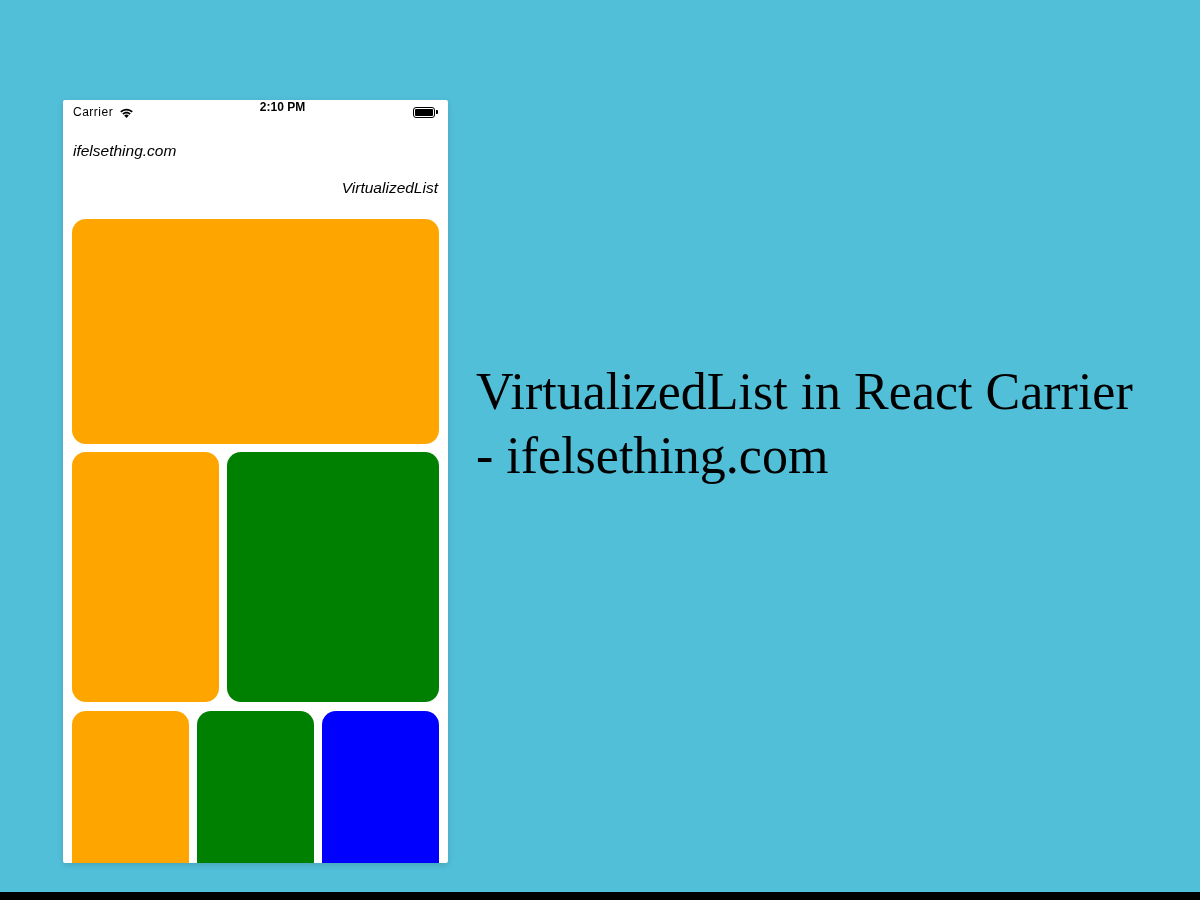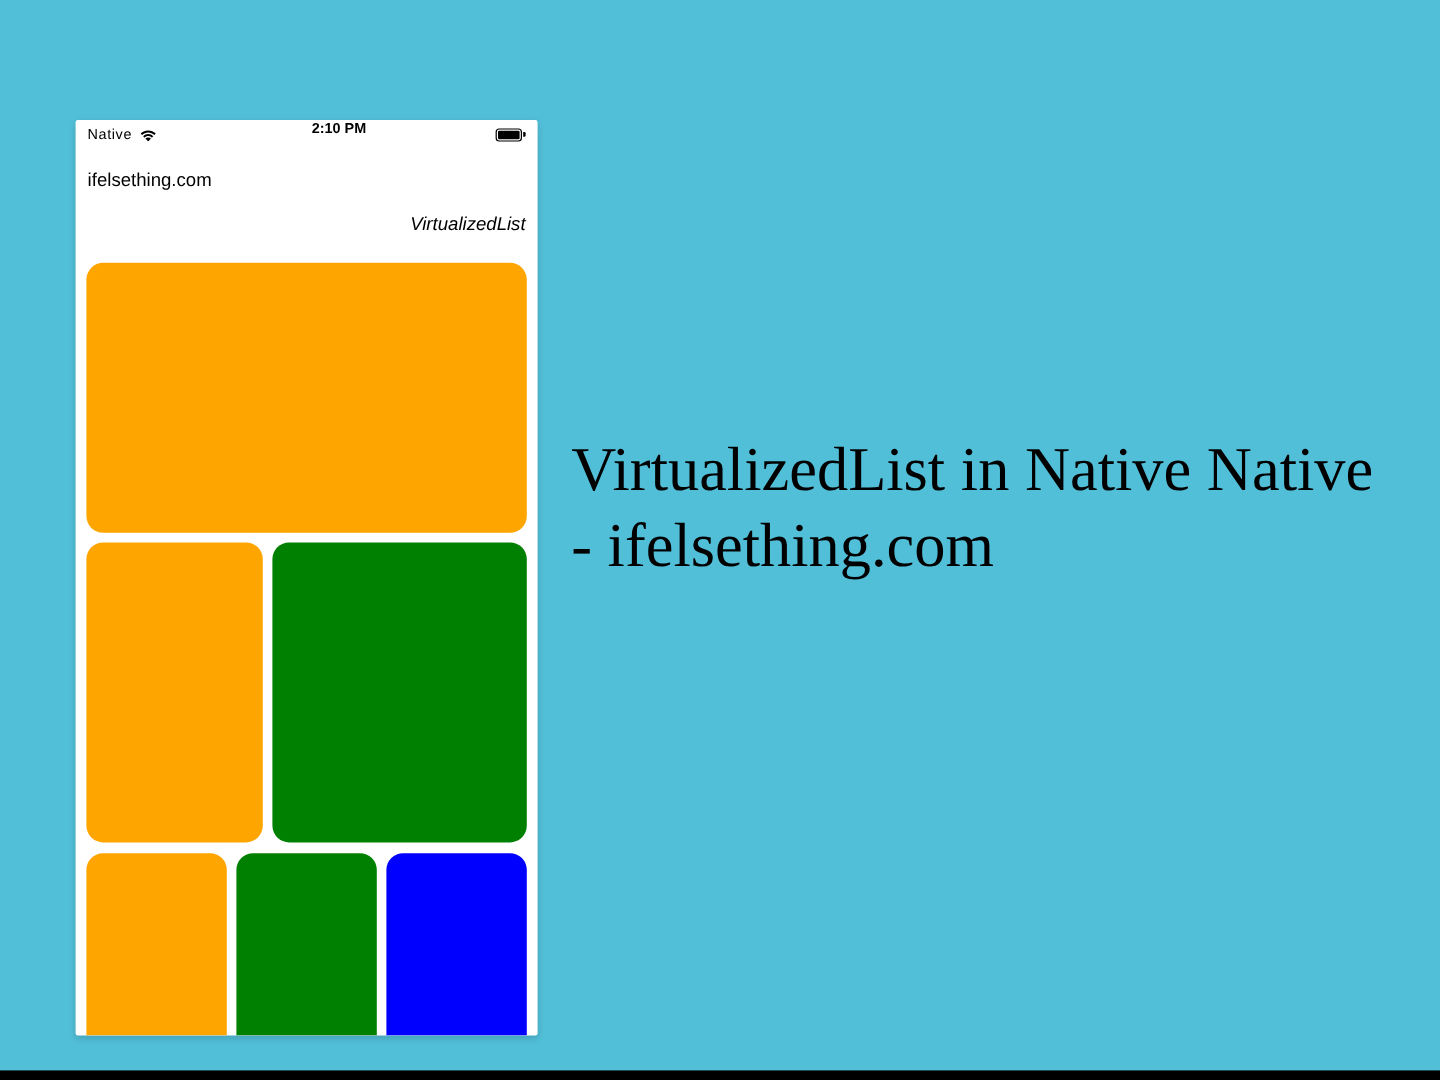--- a/index.html
+++ b/index.html
@@ -84,20 +84,21 @@
       width: 2px;
       height: 4px;
       background: #000;
       border-radius: 0 1px 1px 0;
       margin-left: 1px;
     }
     .app-header {
       padding: 10px 10px 6px 10px;
     }
     .brand {
+      font-style: italic;
       font-size: 15.5px;
       color: #000;
       margin-bottom: 19px;
       margin-top: 8px;
     }
     .screen-title {
       font-style: italic;
       font-size: 15.5px;
       color: #000;
       margin-bottom: 8px;
@@ -155,21 +156,21 @@
       background: #000;
     }
   </style>
 </head>
 <body>
 
 <div class="canvas">
   <div class="phone-frame">
     <div class="status-bar">
       <div class="status-left">
-        <span>Native</span>
+        <span>Carrier</span>
         <span class="wifi-icon">
           <svg width="15" height="11" viewBox="0 0 15 11">
             <path d="M7.5 11 L5.2 8.5 C6.5 7.3 8.5 7.3 9.8 8.5 Z" fill="#000"></path>
             <path d="M3.3 6.5 C5.7 4.1 9.3 4.1 11.7 6.5 L10.5 7.7 C8.8 6 6.2 6 4.5 7.7 Z" fill="#000"></path>
             <path d="M1.2 4.3 C4.7 0.8 10.3 0.8 13.8 4.3 L12.6 5.5 C9.8 2.7 5.2 2.7 2.4 5.5 Z" fill="#000"></path>
           </svg>
         </span>
       </div>
       <div class="battery-icon">
         <div class="battery-body">
@@ -195,17 +196,17 @@
       </div>
       <div class="row row-3">
         <div class="tile t0"></div>
         <div class="tile t1"></div>
         <div class="tile t2"></div>
       </div>
     </div>
   </div>
 
   <div class="headline-area">
-    <div class="headline">VirtualizedList in Native Native - ifelsething.com</div>
+    <div class="headline">VirtualizedList in React Carrier - ifelsething.com</div>
   </div>
 
   <div class="bottom-bar"></div>
 </div>
 
 </body></html>

